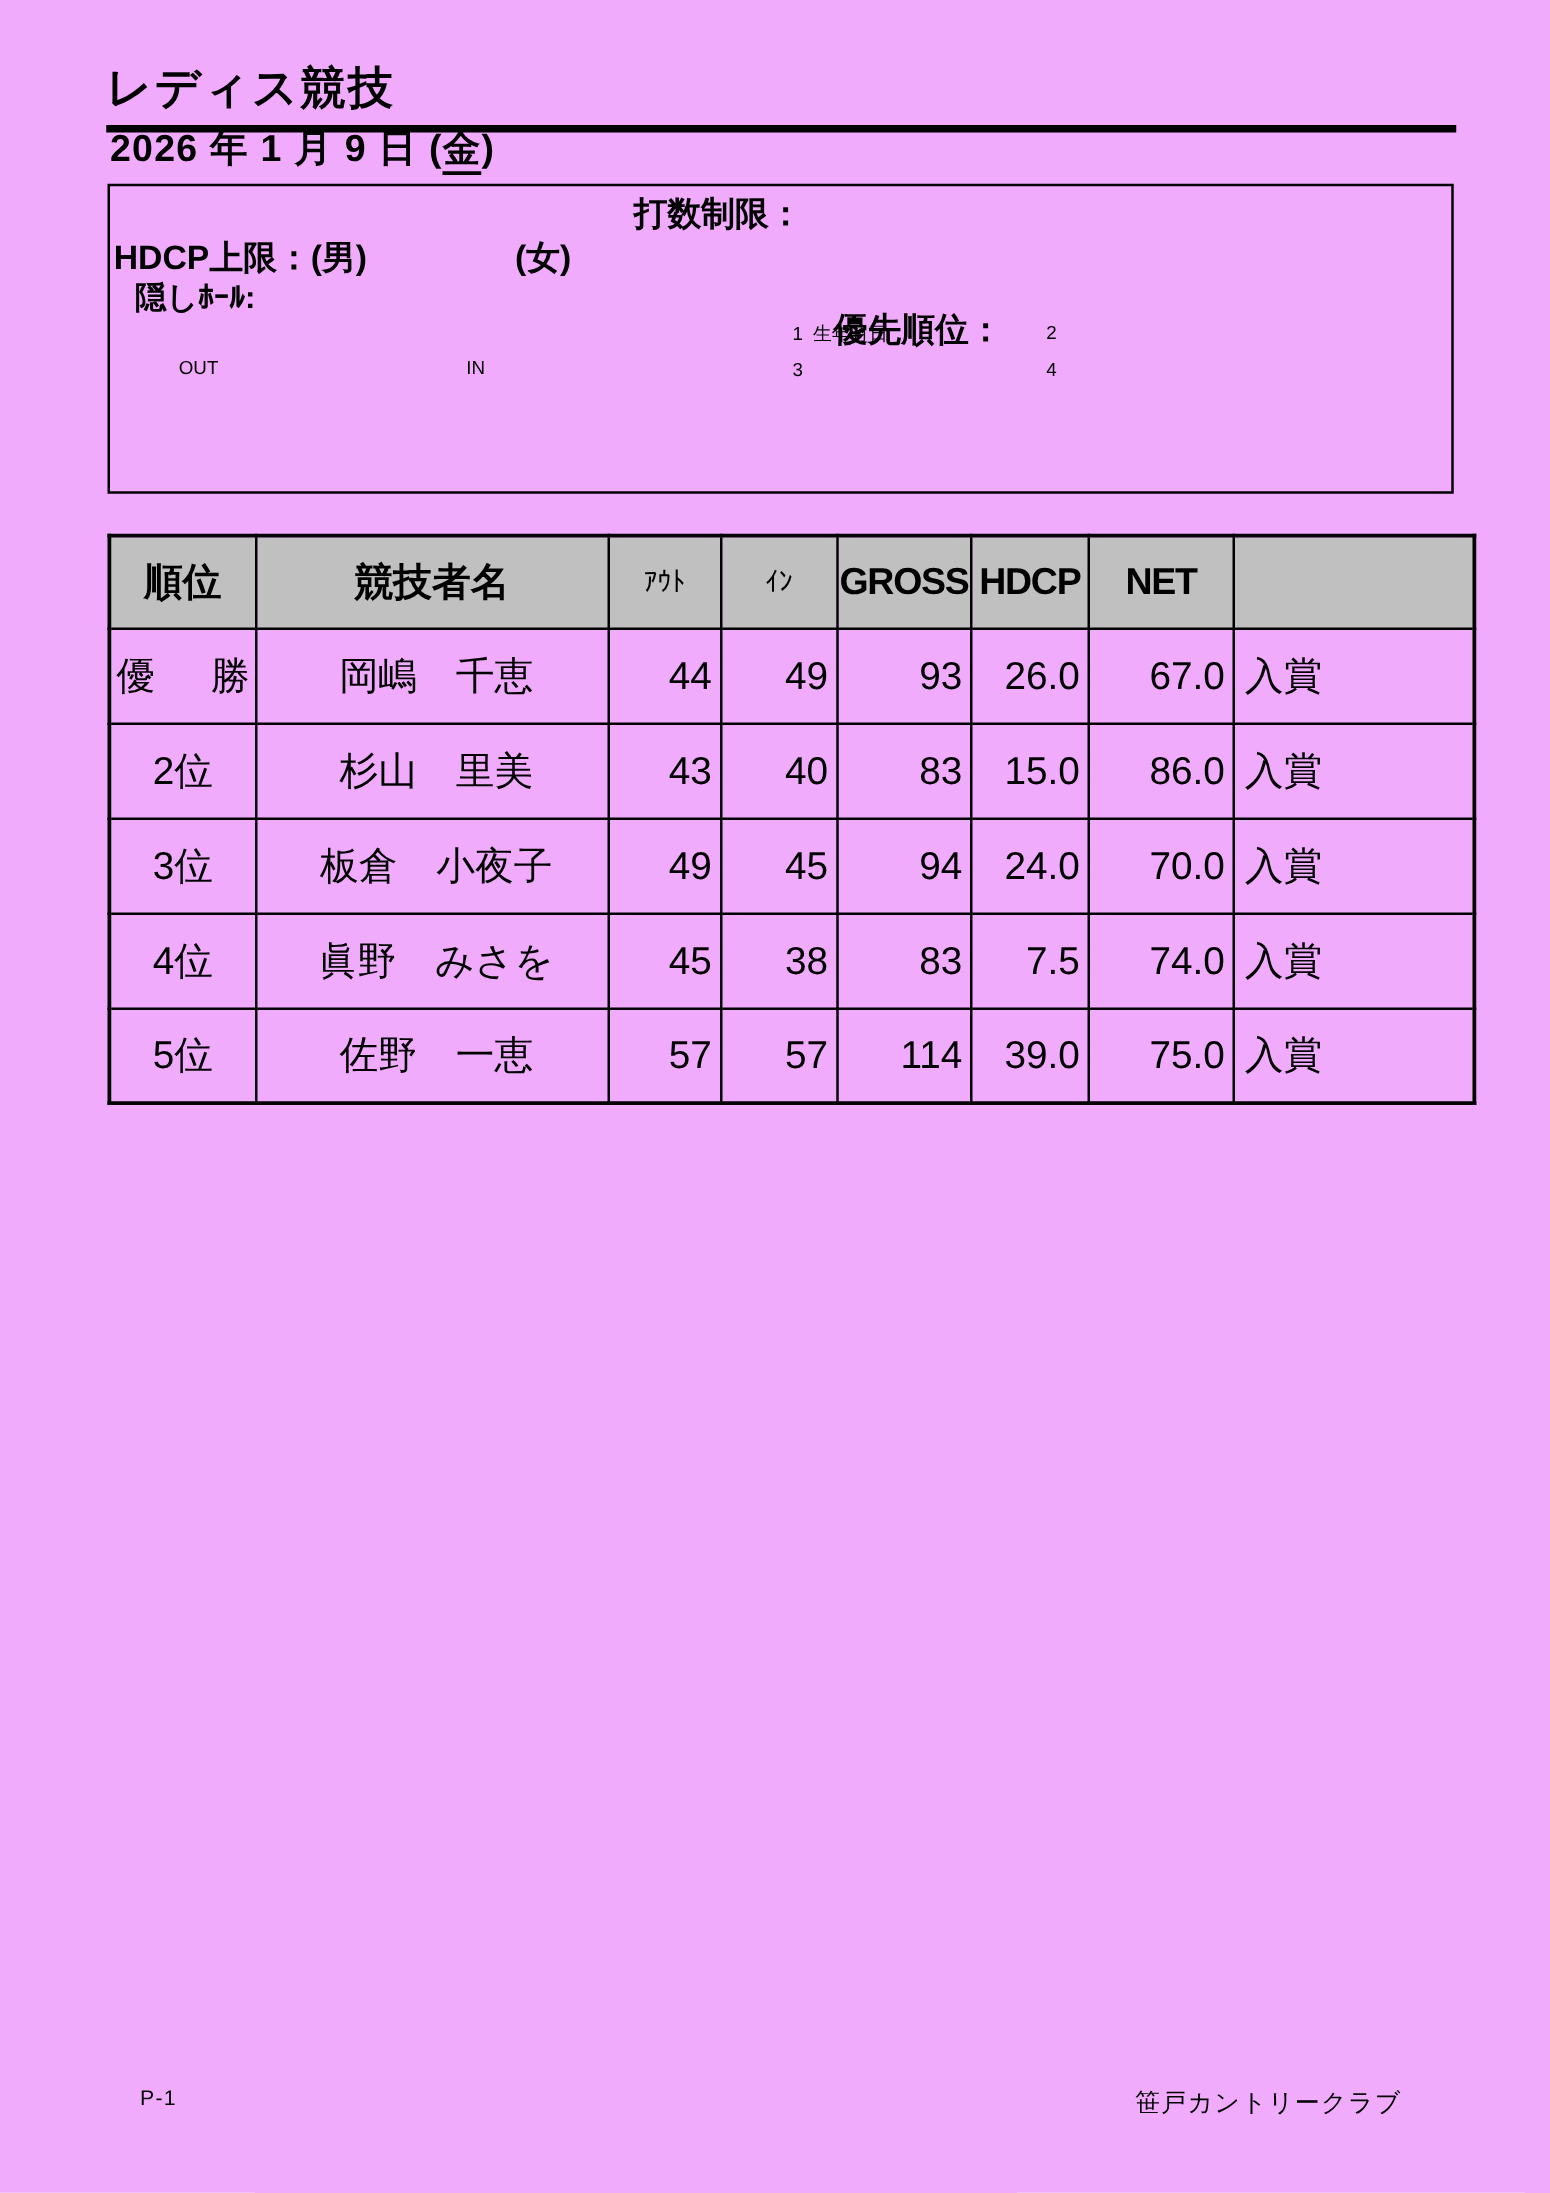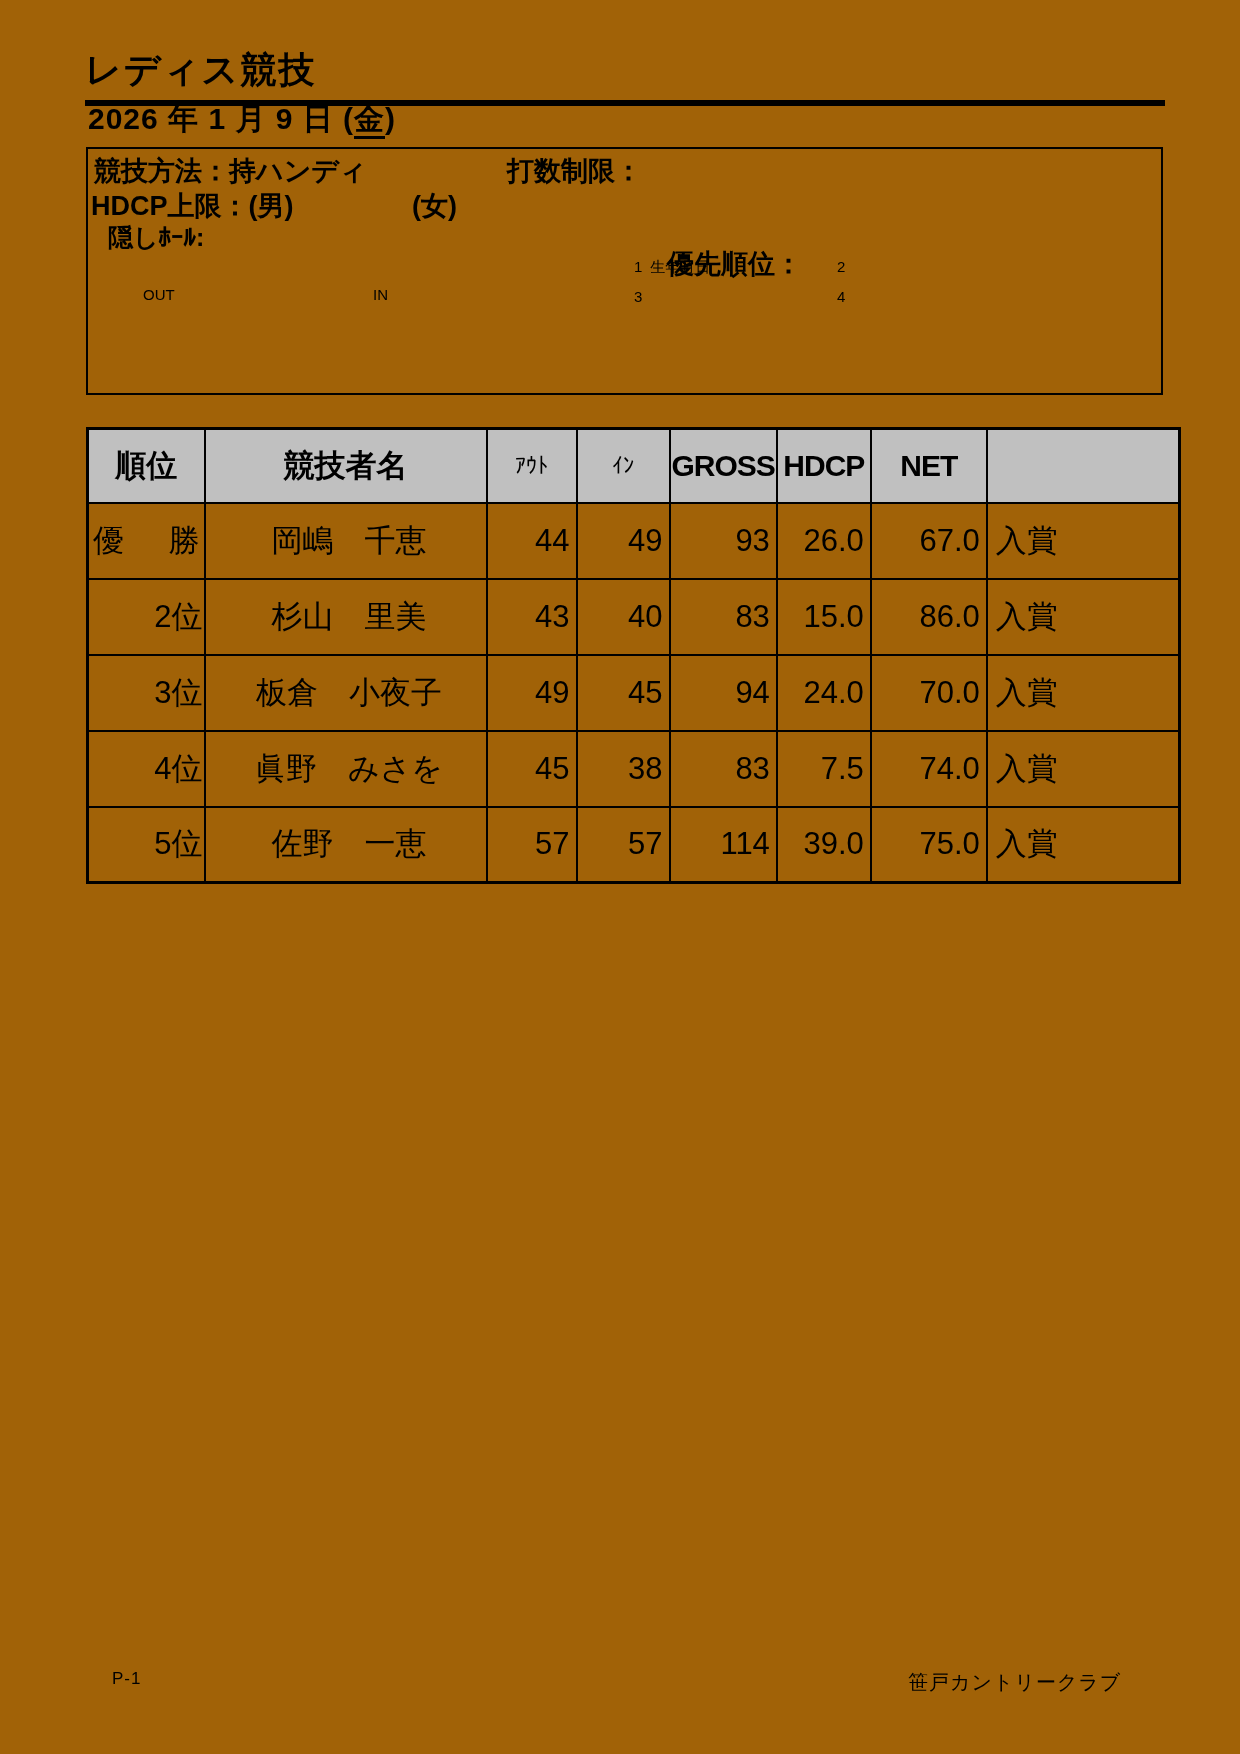--- a/index.html
+++ b/index.html
@@ -1,21 +1,21 @@
 <!DOCTYPE html>
 <html><head>
 <meta charset="utf-8">
 <style>
   html, body { margin:0; padding:0; }
   body {
     width:1240px; height:1754px; background:#ffffff; color:#000000;
     font-family:"Liberation Sans","DejaVu Sans",sans-serif;
     -webkit-font-smoothing:antialiased;
   }
-  .page { position:relative; width:1240px; height:1754px; background:#a16207; overflow:hidden; }
+  .page { position:relative; width:1240px; height:1754px; background:#f0abfc; overflow:hidden; }
 
   
   .title-block {
     position:absolute; left:85px; top:46px; width:1080px;
     border-bottom:6px solid #000; padding-bottom:5px;
   }
   .title { font-size:36px; font-weight:bold; letter-spacing:2px; }
 
   
   .date-line {
@@ -57,21 +57,21 @@
   .results th, .results td {
     border:2px solid #000; box-sizing:border-box; overflow:hidden; white-space:pre;
   }
   .results thead th {
     height:74px; font-size:31px; font-weight:600; text-align:center;
     letter-spacing:0px;
   }
   .results thead th.kana { font-size:22px; font-weight:500; }
   .results thead th.latin { font-size:30px; letter-spacing:-1px; }
   .results tbody td { height:76px; font-size:31px; font-weight:500; }
-  .results td.rank  { text-align:right; }
+  .results td.rank  { text-align:center; }
   .results td.rank-justify { text-align:justify; text-align-last:justify; padding:0 4px; }
   .results td.name  { text-align:center; padding-left:8px; }
   .results td.num   { text-align:right; padding-right:6px; }
   .results td.prize { text-align:left; padding-left:8px; }
 
   
   .footer-left  { position:absolute; left:112px; top:1669px; font-size:17px; letter-spacing:1px; }
   .footer-right { position:absolute; left:908px; top:1669px; font-size:20px; letter-spacing:1px; }
 </style>
 </head>
@@ -79,21 +79,20 @@
 
 <div class="page">
 
   <div class="title-block">
     <span class="title">レディス競技</span>
   </div>
 
   <div class="date-line"><span>2026 年 1 月 9 日 (</span><span class="date-weekday">金</span><span>)</span></div>
 
   <div class="info-box">
-    <div class="ib-method big"><span>競技方法：</span><span>持ハンディ</span></div>
     <div class="ib-stroke-limit big">打数制限：</div>
     <div class="ib-hdcp big"><span>HDCP上限：</span><span>(男)</span></div>
     <div class="ib-hdcp-female big">(女)</div>
     <div class="ib-hidden-hole mid">隠しﾎｰﾙ:</div>
     <div class="ib-priority big">優先順位：</div>
     <div class="ib-p1 small"><span>1</span><span class="prio-label">生年月日</span></div>
     <div class="ib-p2 small"><span>2</span><span class="prio-label"></span></div>
     <div class="ib-out small">OUT</div>
     <div class="ib-in small">IN</div>
     <div class="ib-p3 small"><span>3</span><span class="prio-label"></span></div>

